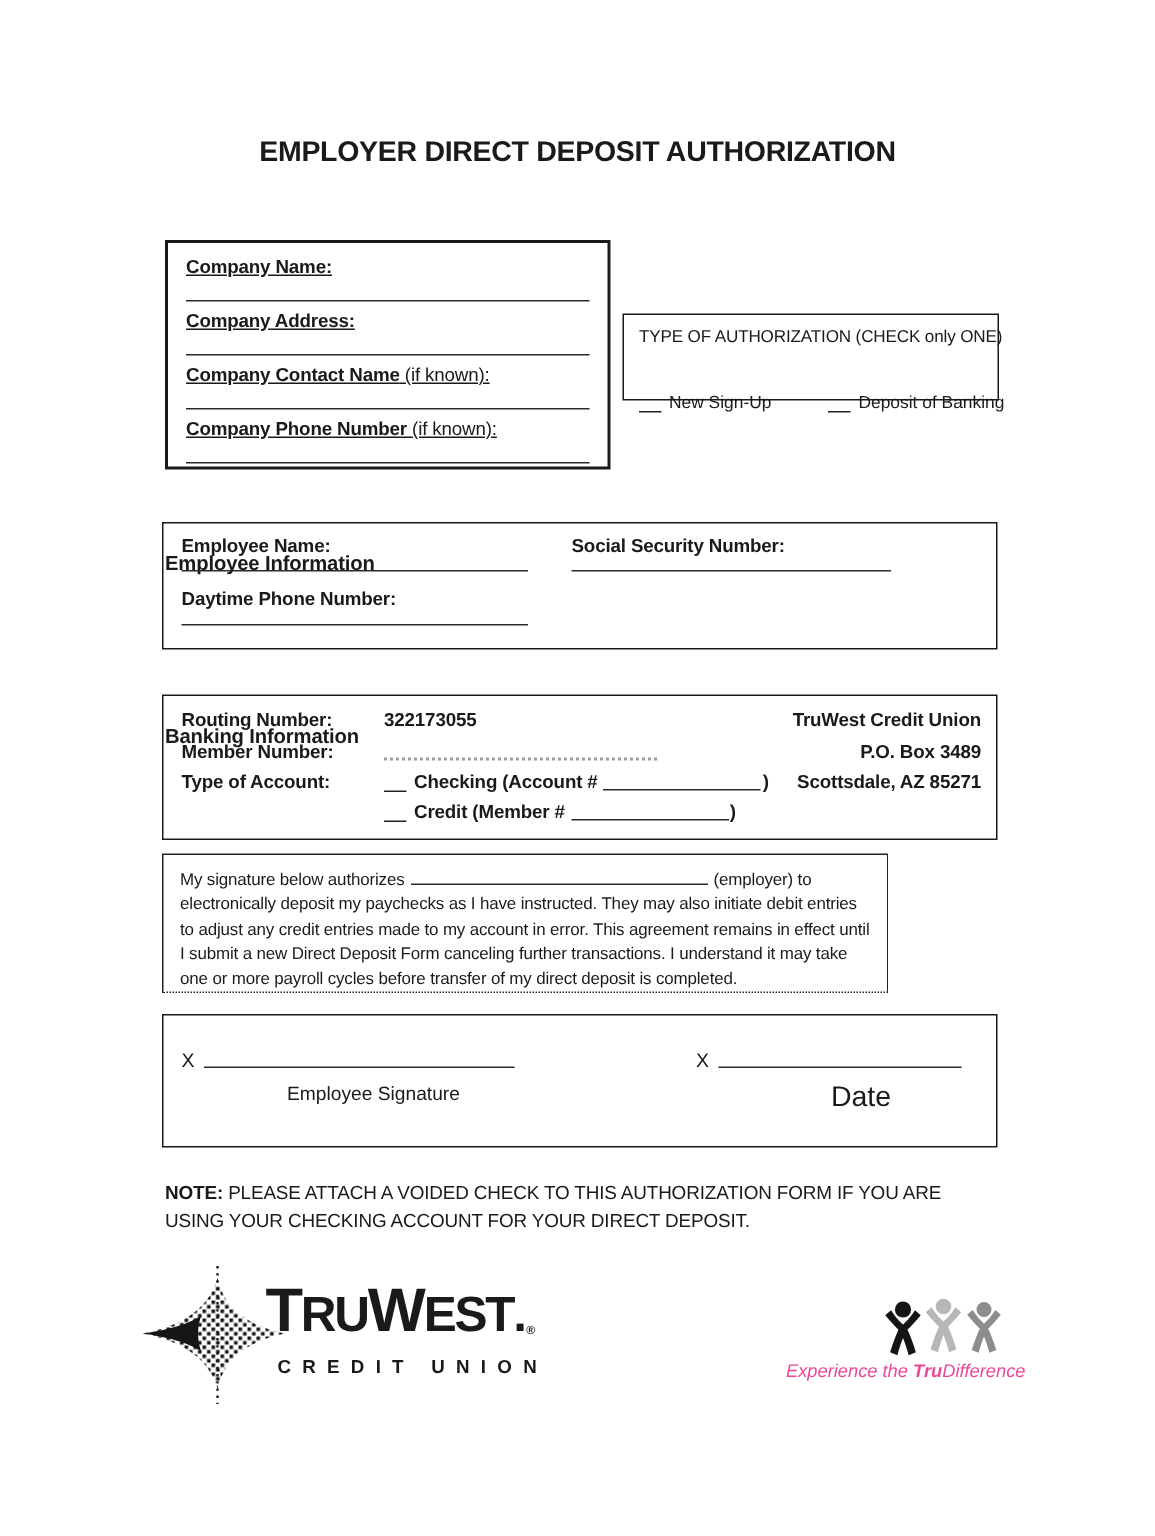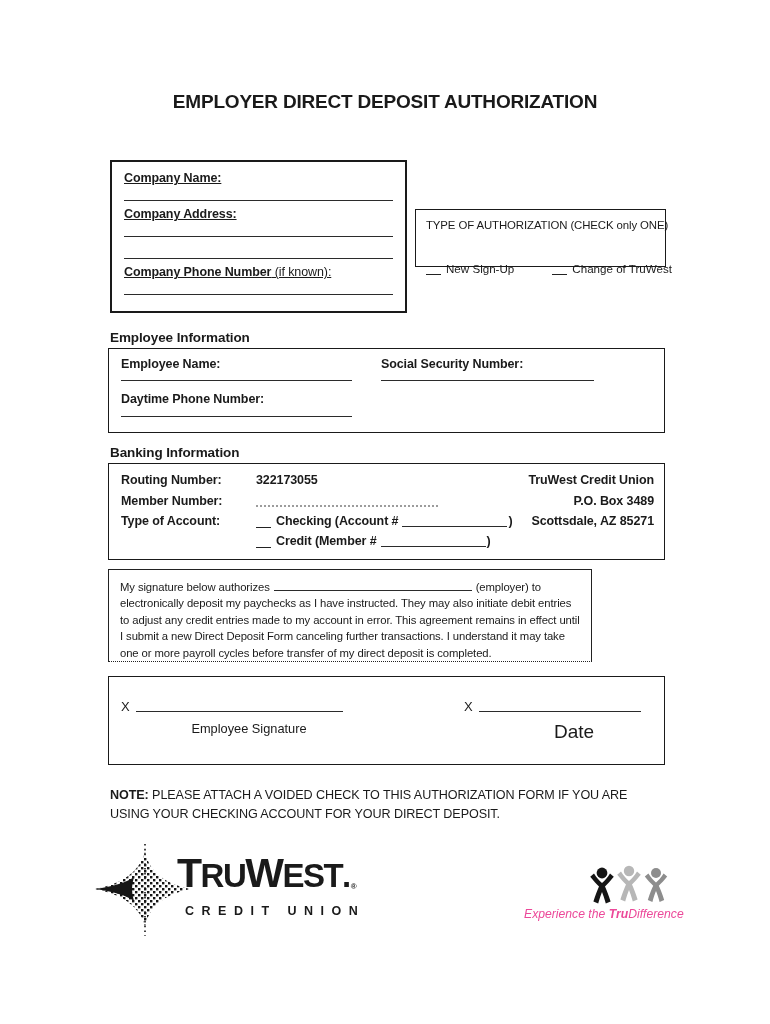--- a/index.html
+++ b/index.html
@@ -39,21 +39,21 @@
     left:415px; top:209px; width:251px; height:58px;
     border:1.6px solid #1a1a1a; padding:9px 10px 0 10px;
     font-size:11.4px;
   }
   .authtype-title { letter-spacing:-0.1px; white-space:nowrap; }
   .authtype-options { margin-top:31px; display:flex; font-size:11.6px; }
   .authtype-opt { display:flex; align-items:flex-end; white-space:nowrap; }
   .authtype-opt + .authtype-opt { margin-left:38px; }
 
   
-  .section-heading { font-size:13.5px; font-weight:700; letter-spacing:-0.1px; }
+  .section-heading { font-size:13.5px; font-weight:700; letter-spacing:-0.1px;margin-top:38px; }
   .emp-heading  { left:110px; top:330px; }
   .bank-heading { left:110px; top:445px; }
 
   
   .emp-box { left:108px; top:348px; width:557px; height:85px; border:1.6px solid #1a1a1a; }
   .emp-name-lbl  { left:12px;  top:8px;  }
   .emp-name-line { left:12px;  top:20px; width:231px; }
   .emp-phone-lbl { left:12px;  top:43px; }
   .emp-phone-line{ left:12px;  top:56px; width:231px; }
   .emp-ssn-lbl   { left:272px; top:8px;  }
@@ -140,38 +140,39 @@
   <div class="abs company-box">
     <div class="company-row">
       <div class="lbl"><span>Company Name:</span><span class="suffix"></span></div>
       <div class="fill-line"></div>
     </div>
     <div class="company-row">
       <div class="lbl"><span>Company Address:</span><span class="suffix"></span></div>
       <div class="fill-line"></div>
     </div>
     <div class="company-row">
+      <div class="lbl"><span>Company Contact Name</span><span class="suffix"> (if known):</span></div>
       <div class="fill-line"></div>
     </div>
     <div class="company-row">
       <div class="lbl"><span>Company Phone Number</span><span class="suffix"> (if known):</span></div>
       <div class="fill-line"></div>
     </div>
   </div>
 
   <div class="abs authtype-box">
     <div class="authtype-title">TYPE OF AUTHORIZATION (CHECK only ONE)</div>
     <div class="authtype-options">
       <span class="authtype-opt">
         <span class="check-blank"></span>
         <span>New Sign-Up</span>
       </span>
       <span class="authtype-opt">
         <span class="check-blank"></span>
-        <span>Change of TruWest</span>
+        <span>Deposit of Banking</span>
       </span>
     </div>
   </div>
 
   <div class="abs section-heading emp-heading">Employee Information</div>
   <div class="abs emp-box">
     <div class="abs lbl emp-name-lbl">Employee Name:</div>
     <div class="abs fill-line emp-name-line"></div>
     <div class="abs lbl emp-ssn-lbl">Social Security Number:</div>
     <div class="abs fill-line emp-ssn-line"></div>

